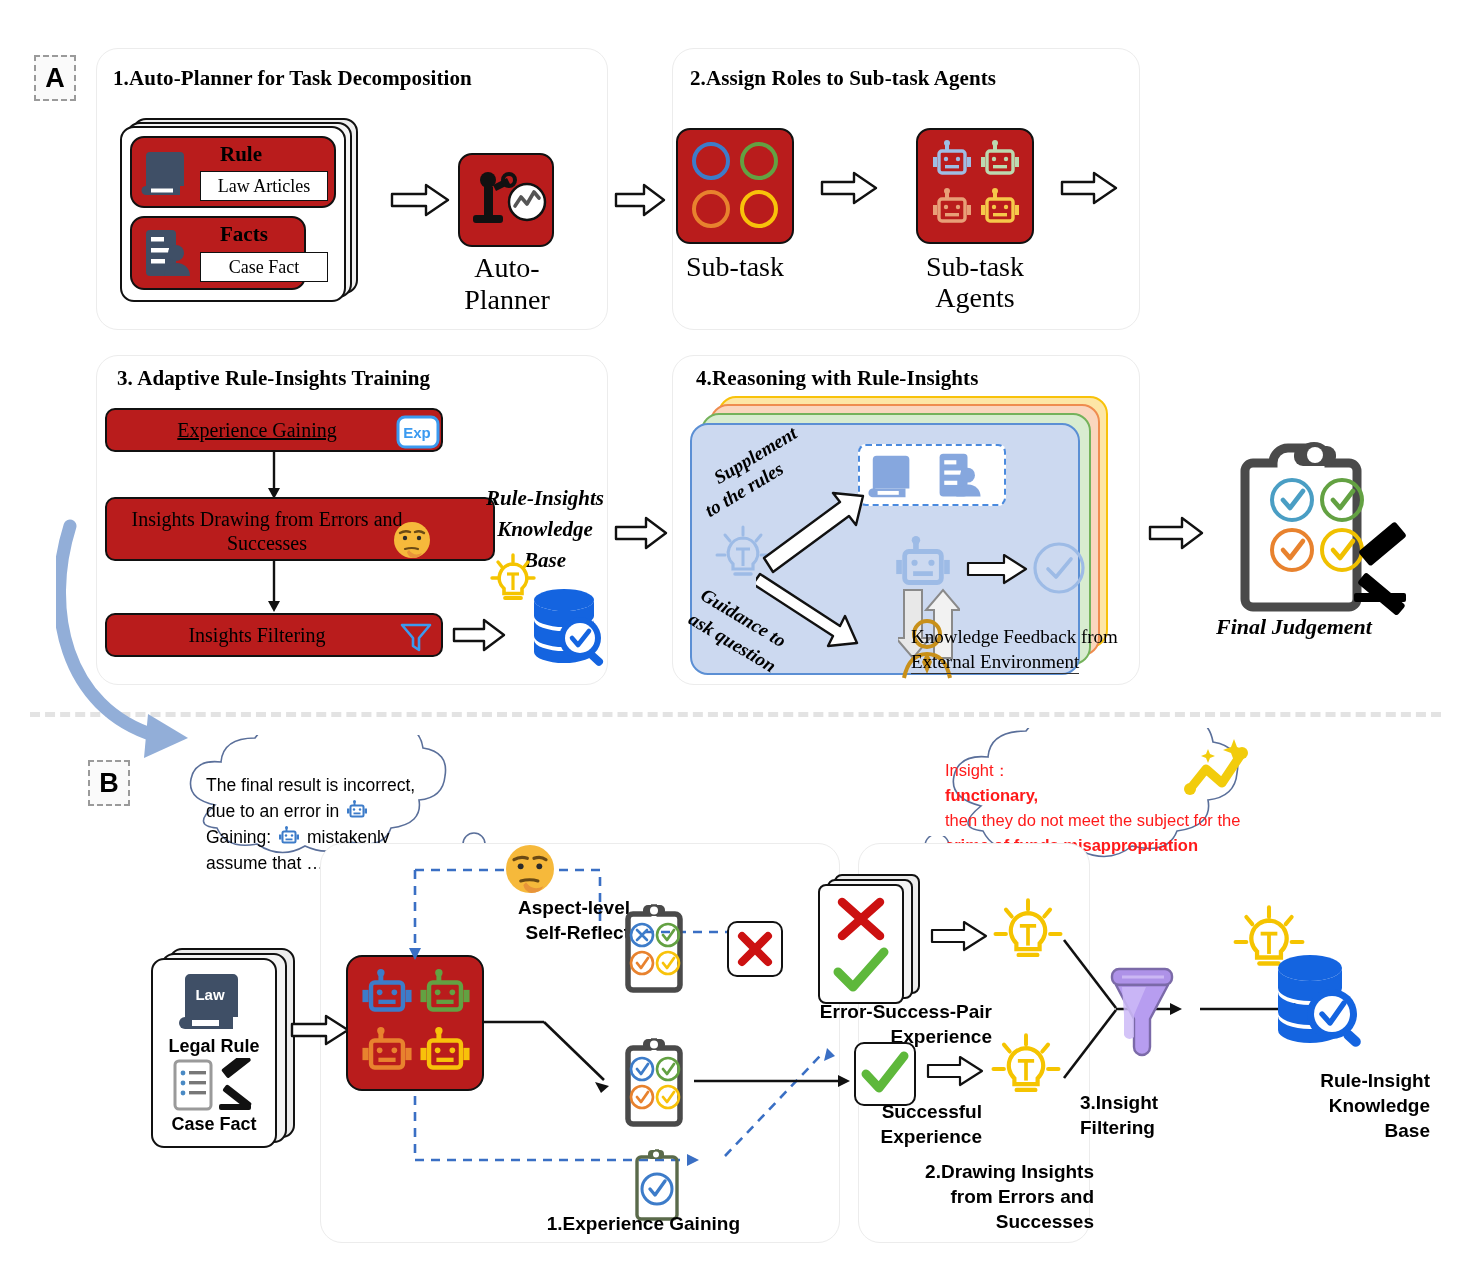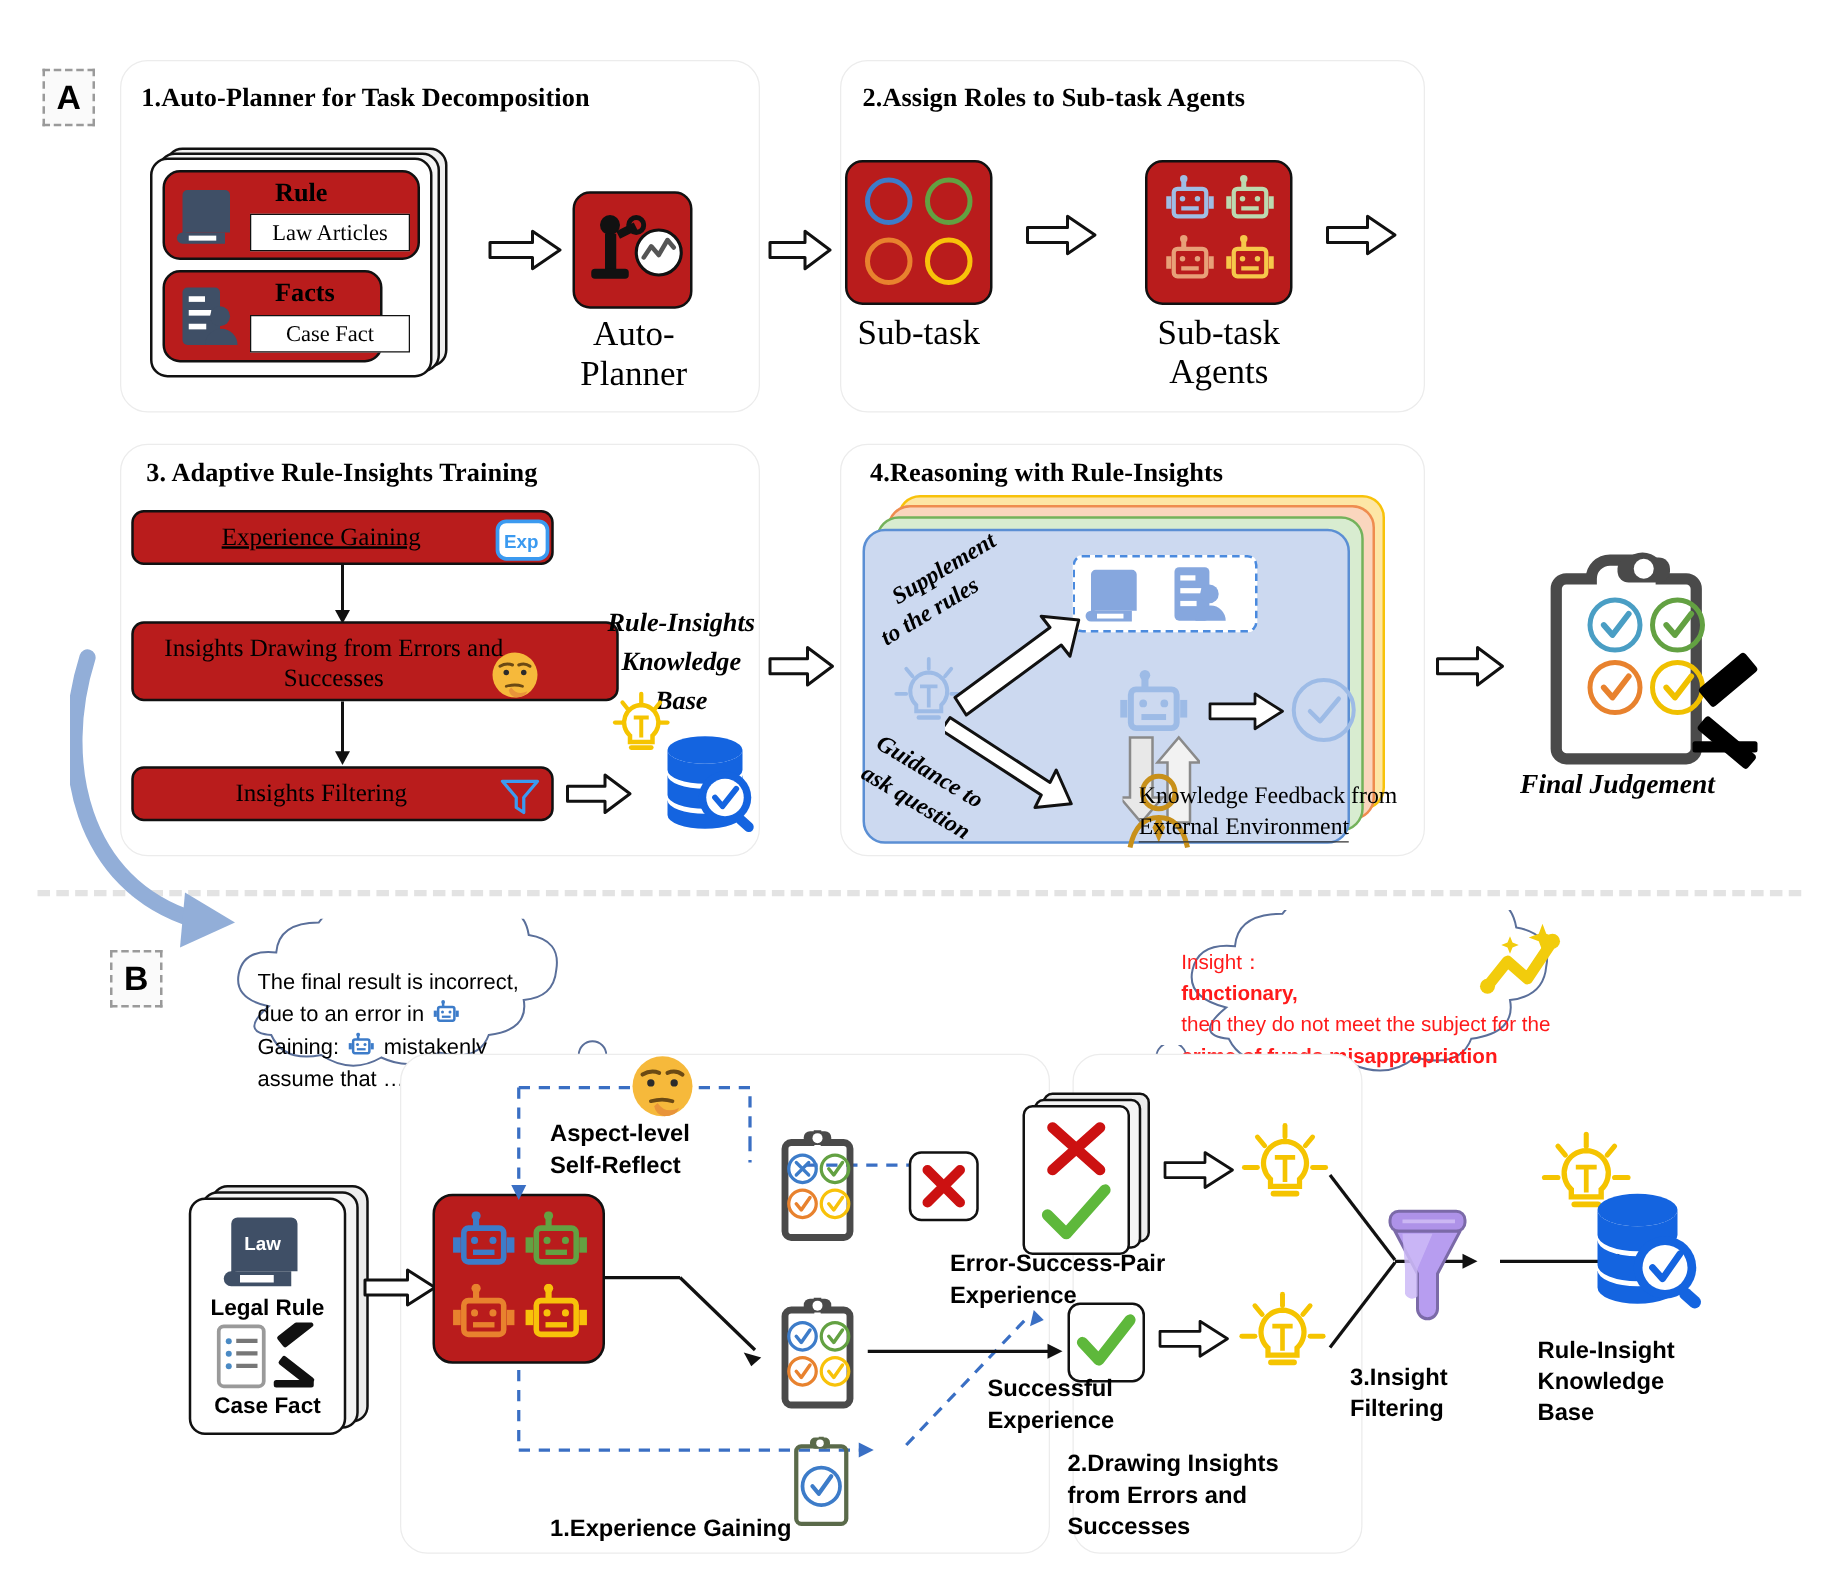--- a/index.html
+++ b/index.html
@@ -45,21 +45,21 @@
 
   
   .cloud-txt {
     font-family:"Liberation Sans", sans-serif; font-size:17.5px; line-height:26px;
   }
   .insight-txt {
     font-family:"Liberation Sans", sans-serif; font-size:16.5px; line-height:25px; color:#ff1a1a;
   }
   .insight-txt b { font-weight:bold; }
 
-  .bt { font-family:"Liberation Sans", sans-serif; font-weight:bold; font-size:19px; text-align:left; line-height:24px; }
+  .bt { font-family:"Liberation Sans", sans-serif; font-weight:bold; font-size:19px; text-align:right; line-height:24px; }
   .it-serif { font-family:"Liberation Serif", serif; font-style:italic; font-weight:bold; }
 </style>
 </head>
 <body>
 
 <div class="abs sect-tag" style="left:34px; top:55px;">
   <span>A</span>
 </div>
 
 <div class="abs panel" style="left:96px; top:48px; width:512px; height:282px;"></div>

